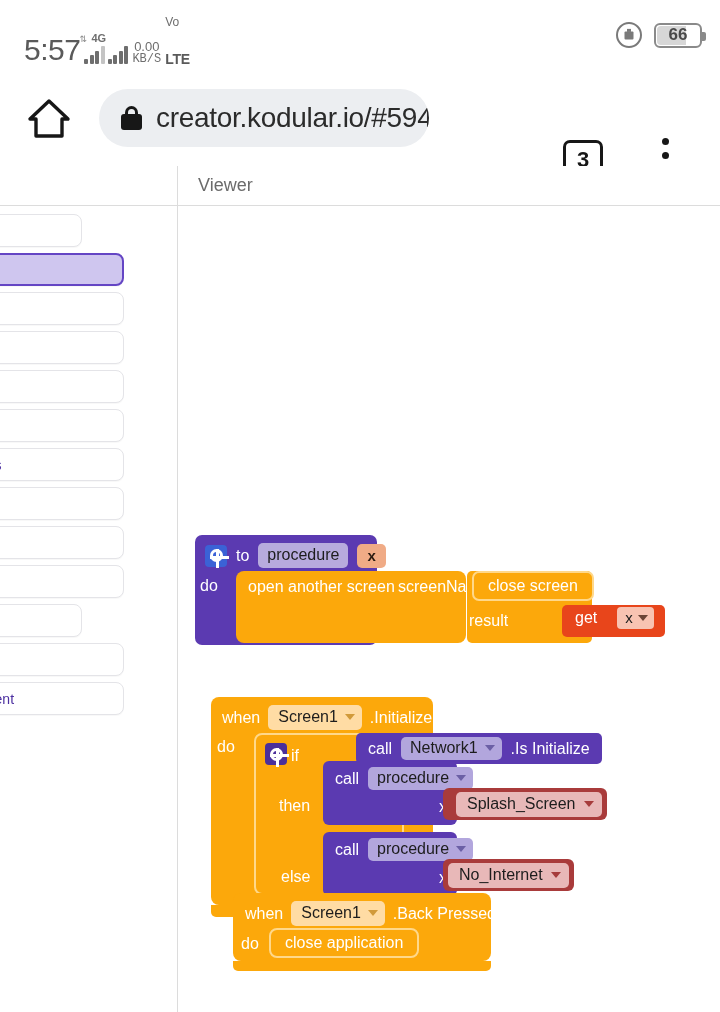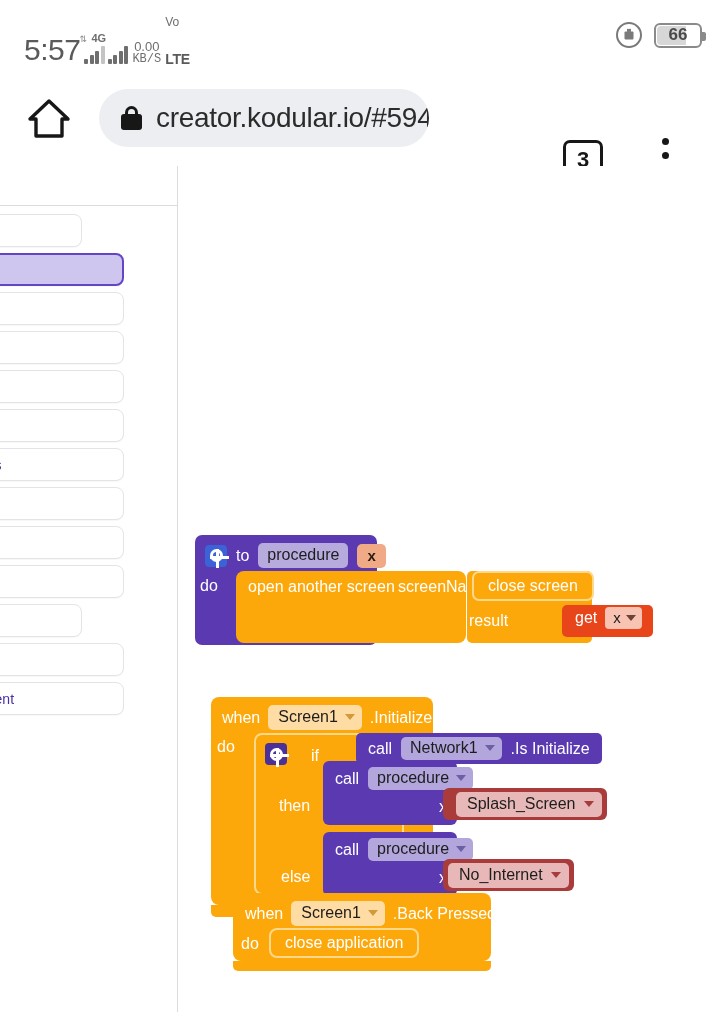--- a/index.html
+++ b/index.html
@@ -136,21 +136,21 @@
   .doresult .dlab { position: absolute; left: 10px; top: 10px; font-size: 16px; }
   .doresult .rlab { position: absolute; left: 2px; top: 41px; font-size: 16px; }
   .closescr {
     position: absolute; left: 277px; top: 36px; height: 30px;
     background: #fca80b; border: 2px solid #ffd88a; border-radius: 7px 7px 7px 7px;
     display: flex; align-items: center; padding: 0 14px; font-size: 16px; color: #fff;
   }
   .getblk {
     position: absolute; left: 367px; top: 70px; height: 32px;
     background: #e8451b; border-radius: 5px;
-    display: flex; align-items: center; gap: 8px; padding: 0 11px 6px 13px;
+    display: flex; align-items: center; gap: 20px; padding: 0 11px 6px 13px;
   }
   .getblk .gtxt { font-size: 16px; color: #fff; }
   .getblk .gfield {
     background: #f8c3b2; color: #1d1d1d; border-radius: 4px;
     padding: 2px 6px 3px 8px; font-size: 15px; display: flex; align-items: center; gap: 5px;
   }
   .caret { width: 0; height: 0; border-left: 5px solid transparent; border-right: 5px solid transparent; }
   .caret.dark { border-top: 6px solid #6b4436; }
   .caret.lav { border-top: 6px solid #6b5fa5; }
   .caret.cream { border-top: 6px solid #d19a3a; }
@@ -165,21 +165,21 @@
   .evt-head { position: absolute; left: 11px; top: 8px; display: flex; align-items: center; gap: 8px; font-size: 16px; }
   .field-cream {
     background: #ffdca4; color: #1d1d1d; border-radius: 5px;
     padding: 3px 7px 4px 10px; font-size: 16px; display: flex; align-items: center; gap: 7px;
   }
   .evt-do { position: absolute; left: 6px; top: 41px; font-size: 16px; }
   .ifblk {
     position: absolute; left: 43px; top: 36px; width: 150px; height: 162px;
     background: #fca80b; border: 2px solid #ffd88a; border-radius: 8px;
   }
-  .if-head { position: absolute; left: 9px; top: 8px; display: flex; align-items: flex-end; gap: 24px; }
+  .if-head { position: absolute; left: 9px; top: 8px; display: flex; align-items: flex-end; gap: 4px; }
   .mutator.dark { background: #4b2f9a; }
   .if-then { position: absolute; left: 23px; top: 62px; font-size: 16px; }
   .if-else { position: absolute; left: 25px; top: 133px; font-size: 16px; }
 
   .callnet {
     position: absolute; left: 145px; top: 36px; height: 31px;
     background: #5b3ab1; border-radius: 5px;
     display: flex; align-items: center; gap: 9px; padding: 0 12px;
     font-size: 16px; color: #fff;
   }
@@ -311,20 +311,23 @@
         <div class="pal-item wide">
           <span></span>
         </div>
         <div class="pal-item"></div>
         <div class="pal-item">
           <span>onent</span>
         </div>
       </div>
   </div>
 
+  <div class="viewer-head">
+    <span>Viewer</span>
+  </div>
 
   <div class="canvas">
 
     <div class="blk" id="g1">
       <div class="proc-outer"></div>
 
       <div class="proc-head">
         <span class="mutator">
             <span class="gear"></span>
           </span>

